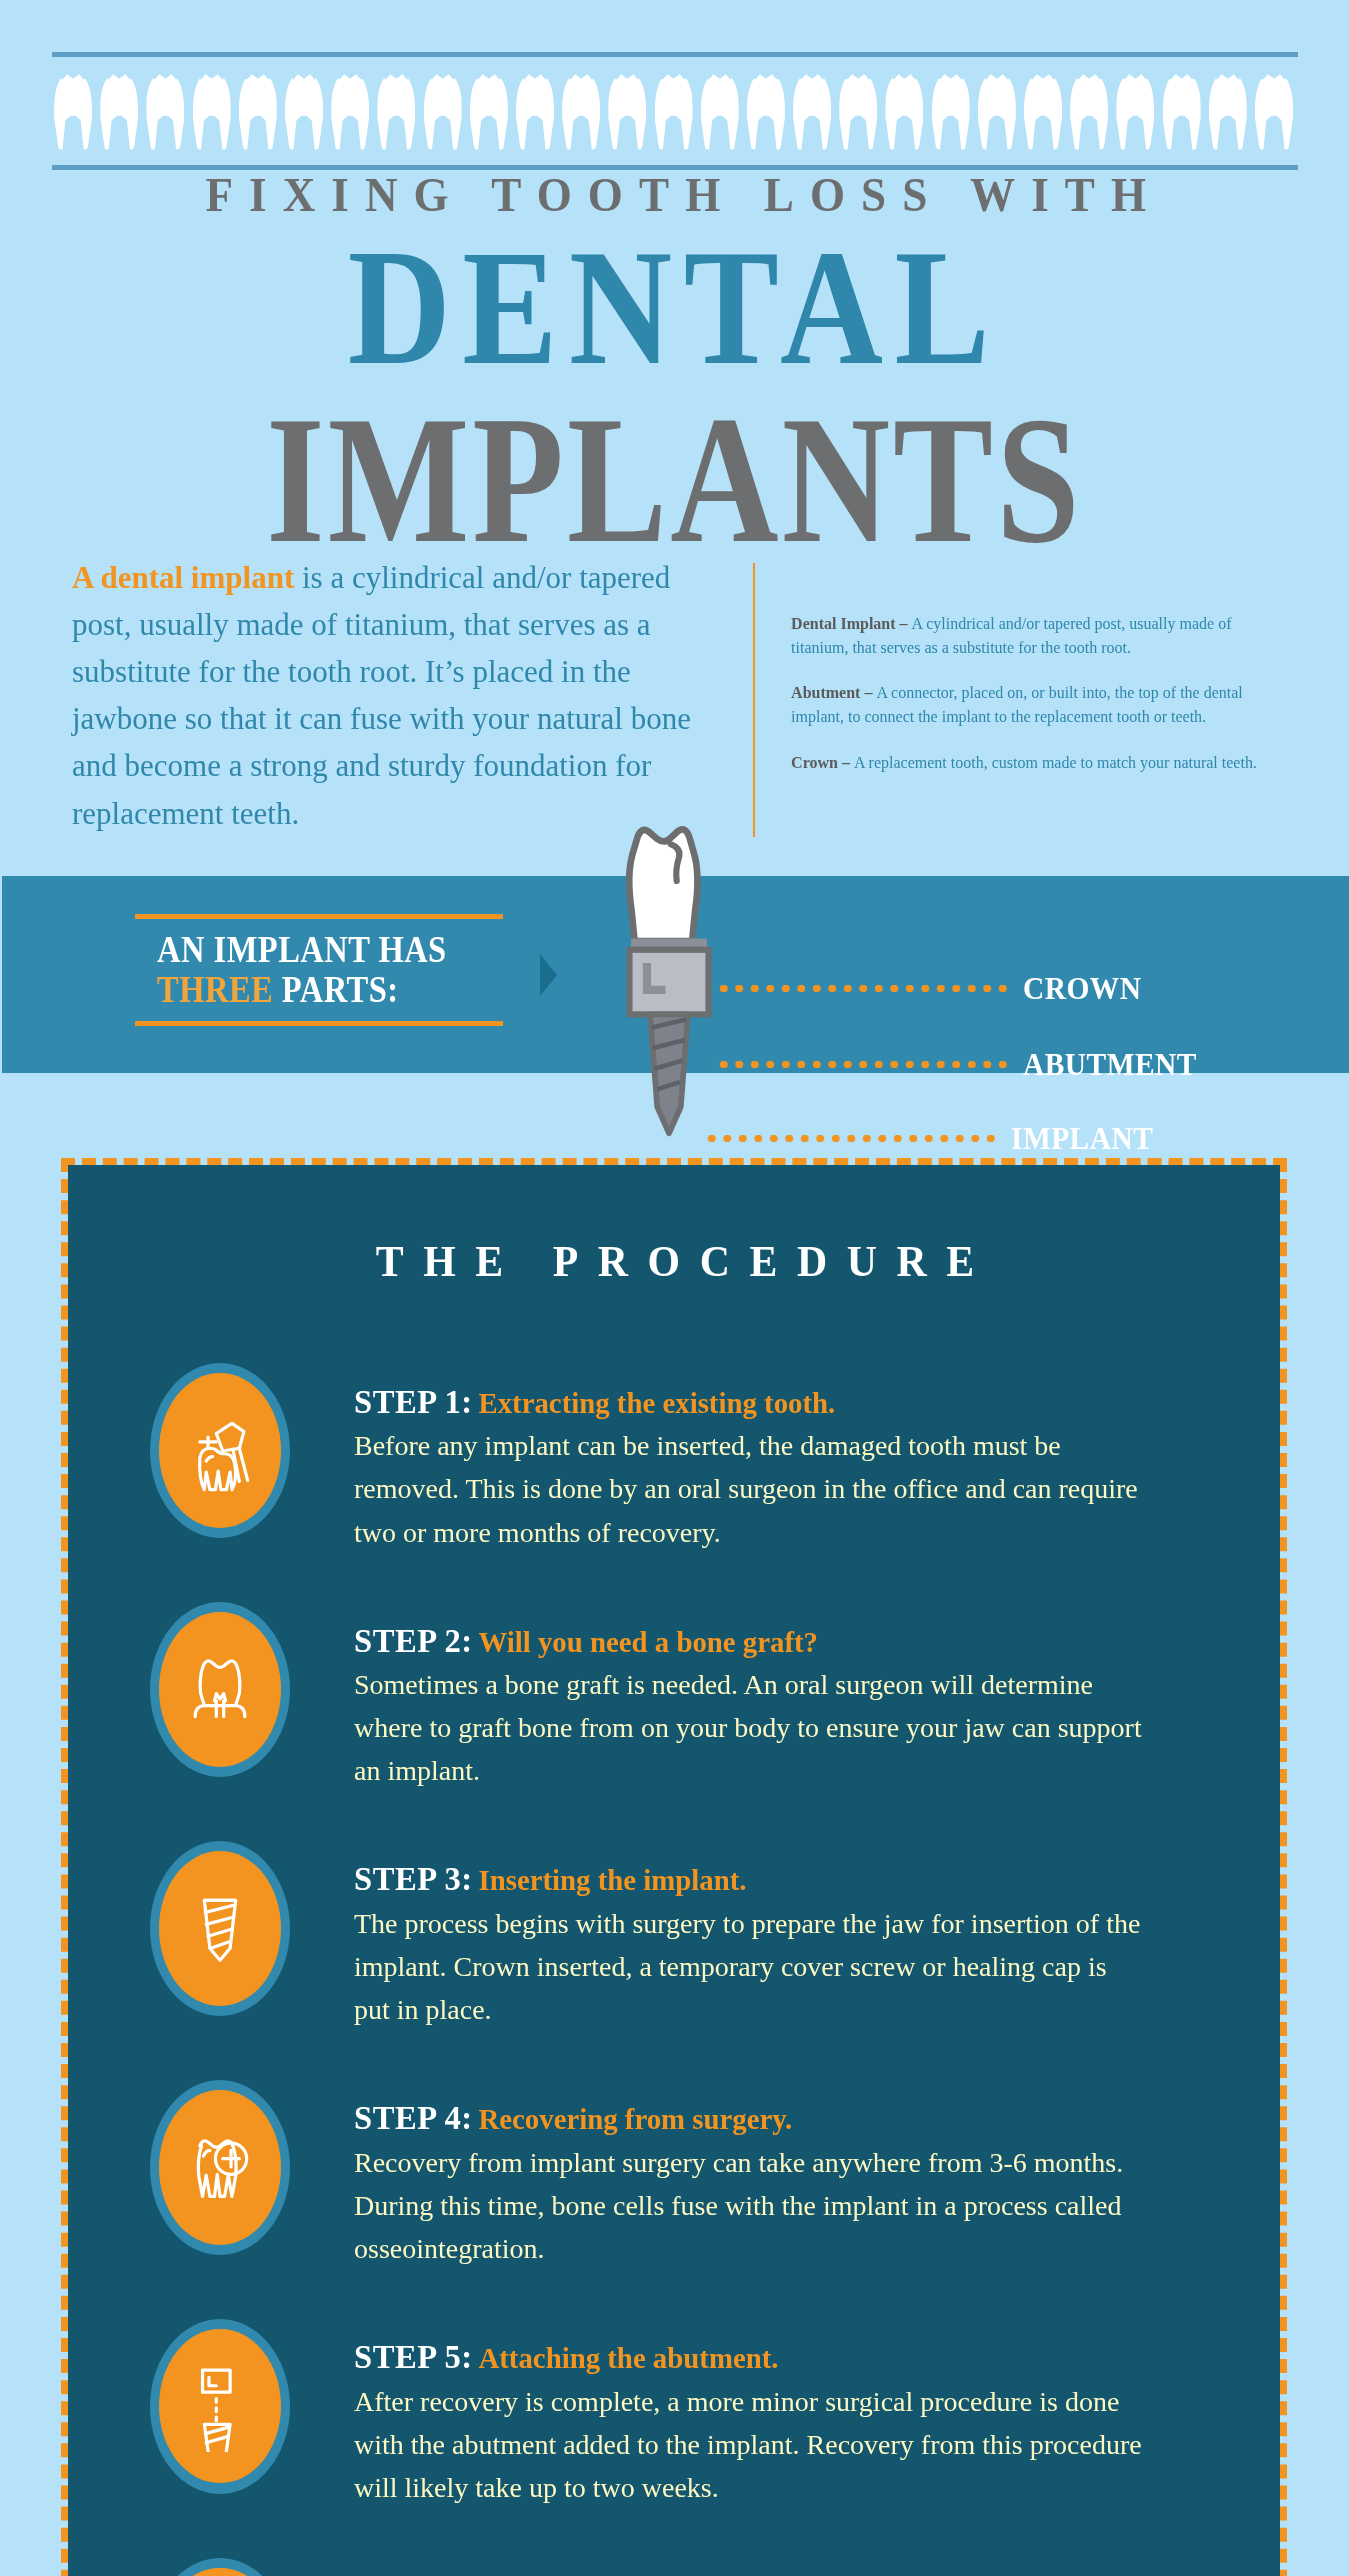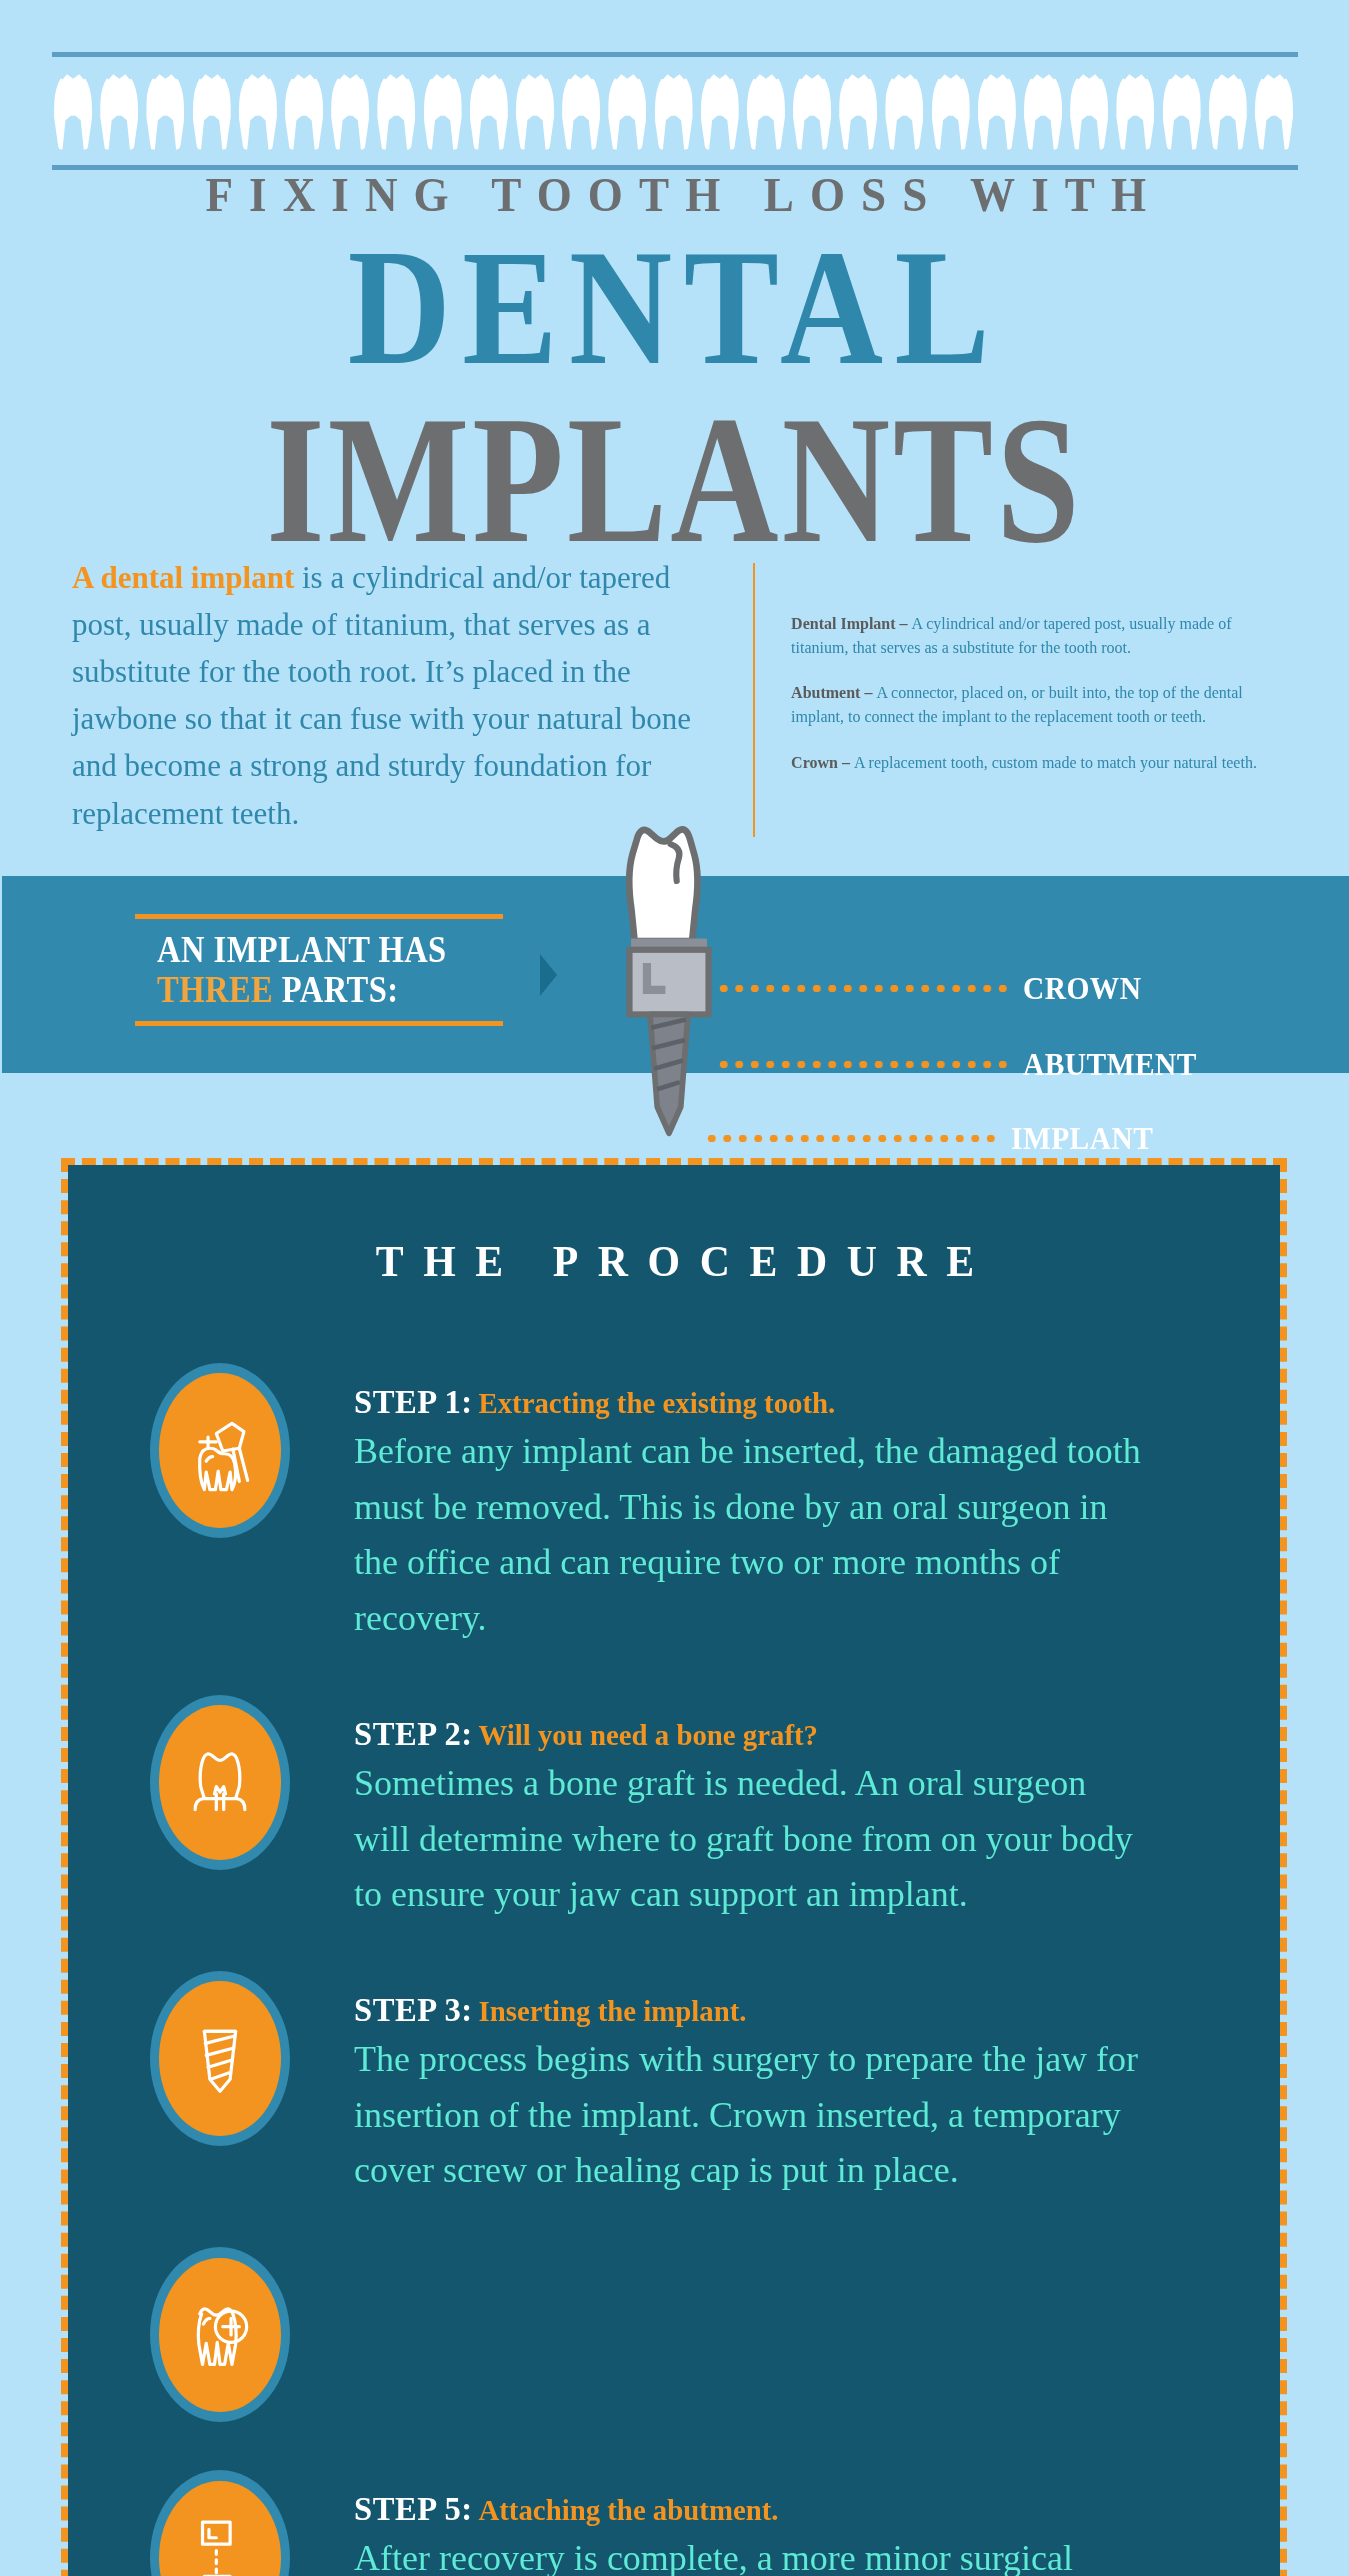--- a/index.html
+++ b/index.html
@@ -288,22 +288,22 @@
     font-size:34px;
     line-height:1.12;
     margin-bottom:3.1px;
     transform:scaleX(0.96);
     transform-origin:left center;
   }
   .step-head .num{color:#ffffff; letter-spacing:0.5px;}
   .step-head .title{color:#f2941f; font-size:30px; margin-left:6.2px;}
   .step-text{
     font-family:"Liberation Serif", serif;
-    color:#5eead4;
-    font-size:36px;
+    color:#fef9c3;
+    font-size:28px;
     line-height:1.55;
     max-width:793px;
   }
 </style>
 </head>
 <body>
 
 <div class="page">
 
   <div class="tooth-strip top">
@@ -479,20 +479,24 @@
                 <span>
                   <svg viewBox="0 0 200 200" width="92" height="92" fill="none" stroke="#ffffff" stroke-width="7" stroke-linejoin="round" stroke-linecap="round">
                     <path d="M56 54 q6 -16 18 -8 l10 8 q8 6 16 0 l10 -8 q12 -8 18 8 q10 28 6 66 l-8 44 l-8 -46 l-8 46 h-10 l-6 -48 l-6 48 h-10 l-8 -46 l-8 46 l-8 -44 q-4 -38 6 -66 z"></path>
                     <path d="M64 76 q6 -12 14 -12"></path>
                     <circle cx="124" cy="82" r="34"></circle>
                     <path d="M124 64 v36 M106 82 h36"></path>
                   </svg>
                 </span>
               </div>
             </div>
+            <div class="step-body">
+              <div class="step-head"><span class="num">STEP 4:</span><span class="title">Recovering from surgery.</span></div>
+              <div class="step-text">Recovery from implant surgery can take anywhere from 3-6 months. During this time, bone cells fuse with the implant in a process called osseointegration.</div>
+            </div>
           </div>
           <div class="step">
             <div class="step-badge">
               <div class="ring"></div>
               <div class="disc">
                 <span>
                   <svg viewBox="0 0 200 200" width="92" height="92" fill="none" stroke="#ffffff" stroke-width="7" stroke-linejoin="round" stroke-linecap="round">
                     <rect x="62" y="22" width="60" height="48"></rect>
                     <path d="M76 38 v18 h16"></path>
                     <path d="M92 84 v8 M92 104 v8 M92 124 v8"></path>

